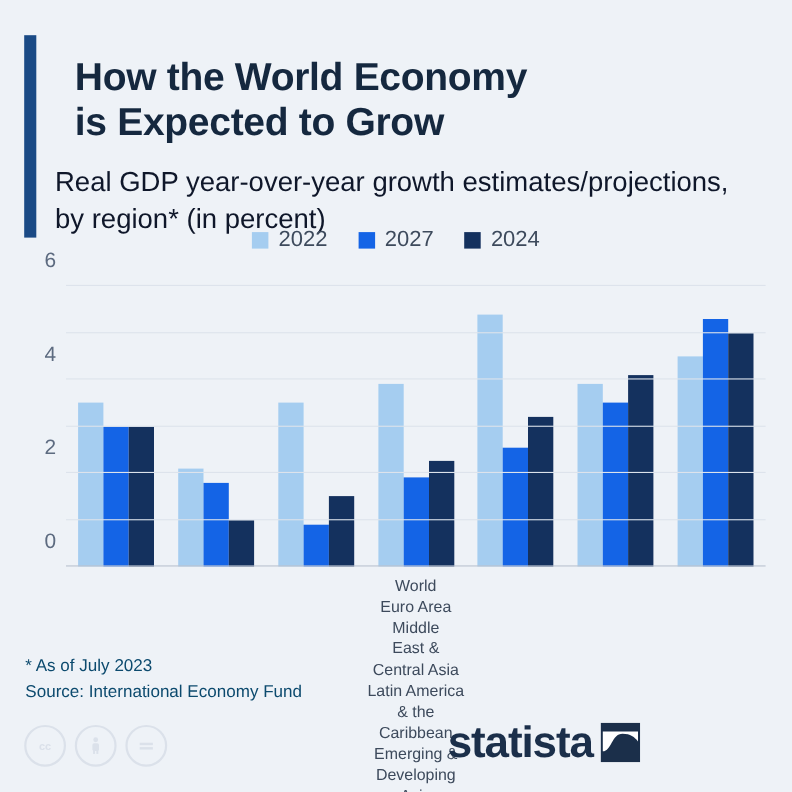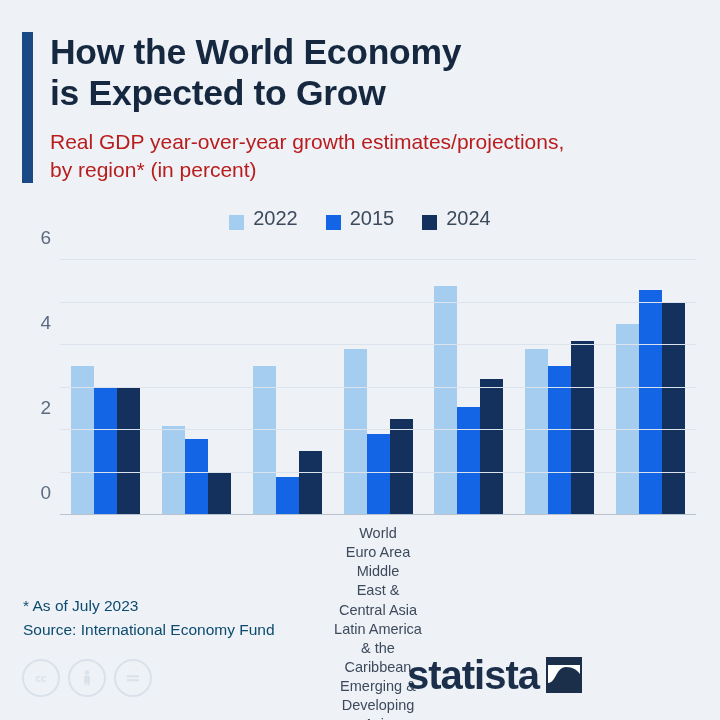--- a/index.html
+++ b/index.html
@@ -39,47 +39,47 @@
   }
   .header-text {
     flex: 1;
   }
   .title {
     font-size: 35.5px;
     line-height: 1.16;
     font-weight: bold;
     color: #15283f;
     letter-spacing: -0.3px;
-    margin: 0;
+    margin: 18px;
     padding: 0;
     white-space: pre-line;
   }
   .subtitle {
-    font-size: 21px;
+    font-size: 25px;
     line-height: 1.31;
-    color: #b91c1c;
+    color: #0f172a;
     margin: 14px 0 0 0;
     padding: 0;
     white-space: pre-line;
   }
 
   
   .legend {
     position: absolute;
     top: 207px;
     left: 0;
     width: 720px;
     display: flex;
     justify-content: center;
     align-items: center;
     gap: 28px;
   }
   .legend-item {
     display: flex;
-    align-items: flex-end;
+    align-items: center;
     gap: 9px;
   }
   .legend-swatch {
     width: 15px;
     height: 15px;
     flex: none;
   }
   .legend-label {
     font-size: 20px;
     color: #3d4a5c;
@@ -241,21 +241,21 @@
     </div>
   </div>
 
   <div class="legend" id="legend">
       <div class="legend-item">
         <span class="legend-swatch" style="background: rgb(165, 205, 240);"></span>
         <span class="legend-label">2022</span>
       </div>
       <div class="legend-item">
         <span class="legend-swatch" style="background: rgb(20, 100, 230);"></span>
-        <span class="legend-label">2015</span>
+        <span class="legend-label">2027</span>
       </div>
       <div class="legend-item">
         <span class="legend-swatch" style="background: rgb(20, 49, 94);"></span>
         <span class="legend-label">2024</span>
       </div>
     </div>
 
   <div class="chart">
     <div class="plot" id="plot">
       <div class="bars-layer" id="bars-layer">

